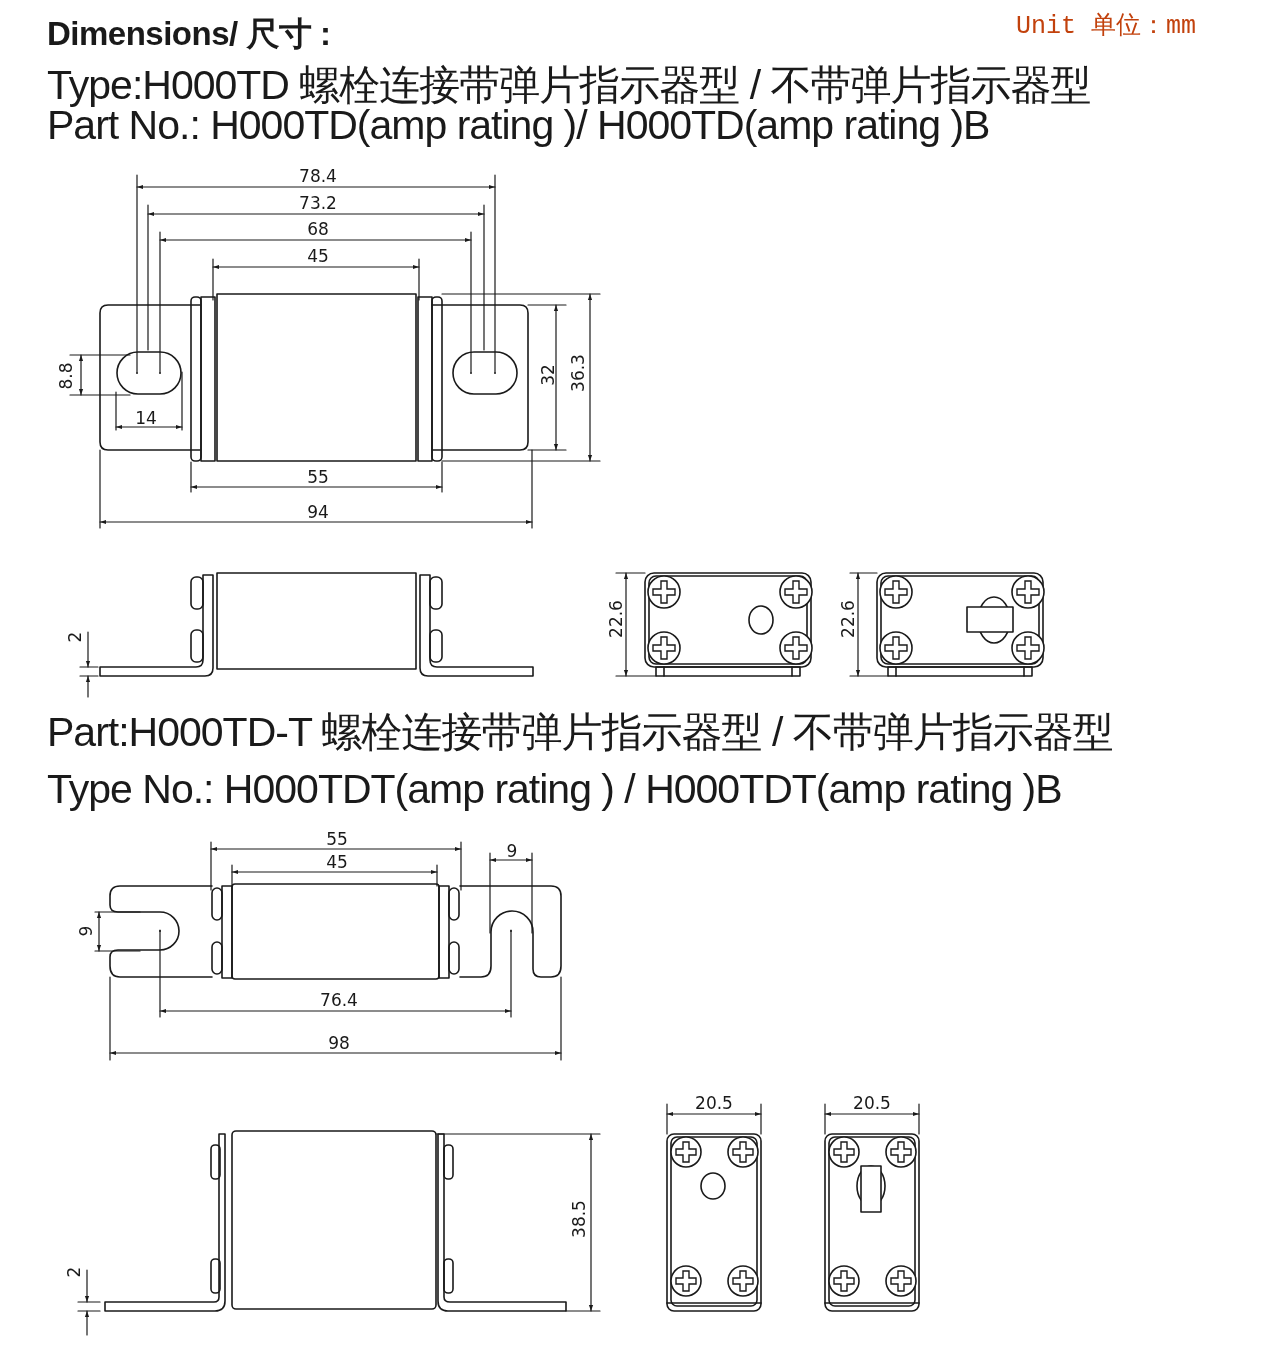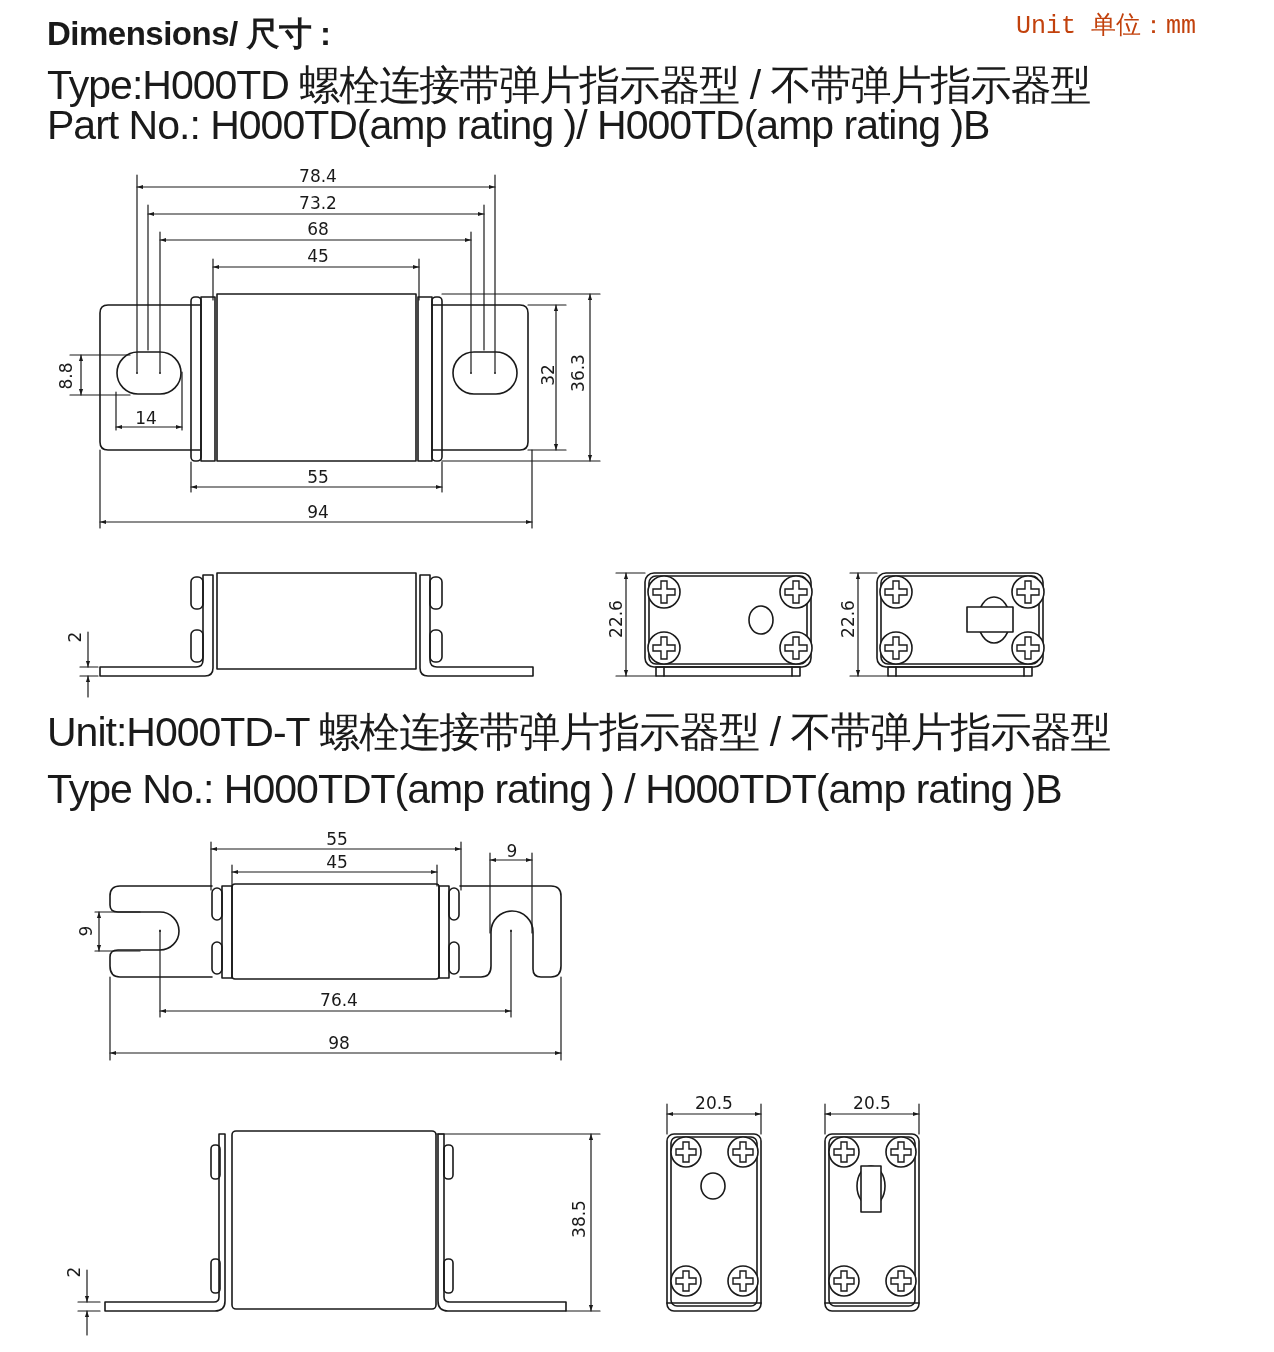--- a/index.html
+++ b/index.html
@@ -16,21 +16,21 @@
 </style>
 </head>
 <body>
 
 <div class="heading">Dimensions/ 尺寸 :</div>
 <div class="unit">Unit 单位：mm</div>
 
 <div class="line" style="top:58px;">Type:H000TD 螺栓连接带弹片指示器型 / 不带弹片指示器型</div>
 <div class="line" style="top:102px;">Part No.: H000TD(amp rating )/ H000TD(amp rating )B</div>
 
-<div class="line" style="top:705px;">Unit:H000TD-T 螺栓连接带弹片指示器型 / 不带弹片指示器型</div>
+<div class="line" style="top:705px;">Part:H000TD-T 螺栓连接带弹片指示器型 / 不带弹片指示器型</div>
 <div class="line" style="top:766px;">Type No.: H000TDT(amp rating ) / H000TDT(amp rating )B</div>
 
 <svg class="drawing" width="1274" height="1352" viewBox="0 0 1274 1352" xmlns="http://www.w3.org/2000/svg">
   <defs>
     <marker id="arr" viewBox="0 0 10 10" refX="10" refY="5" markerWidth="12" markerHeight="6" orient="auto-start-reverse" markerUnits="userSpaceOnUse">
       <path d="M0,1.5 L10,5 L0,8.5 Z" fill="#1a1a1a"></path>
     </marker>
     <g id="screw">
       <circle r="16" fill="#fff" stroke="#1a1a1a" stroke-width="1.6"></circle>
       <path d="M-3,-11 h6 v8 h8 v6 h-8 v8 h-6 v-8 h-8 v-6 h8 Z" fill="#fff" stroke="#1a1a1a" stroke-width="1.4"></path>

